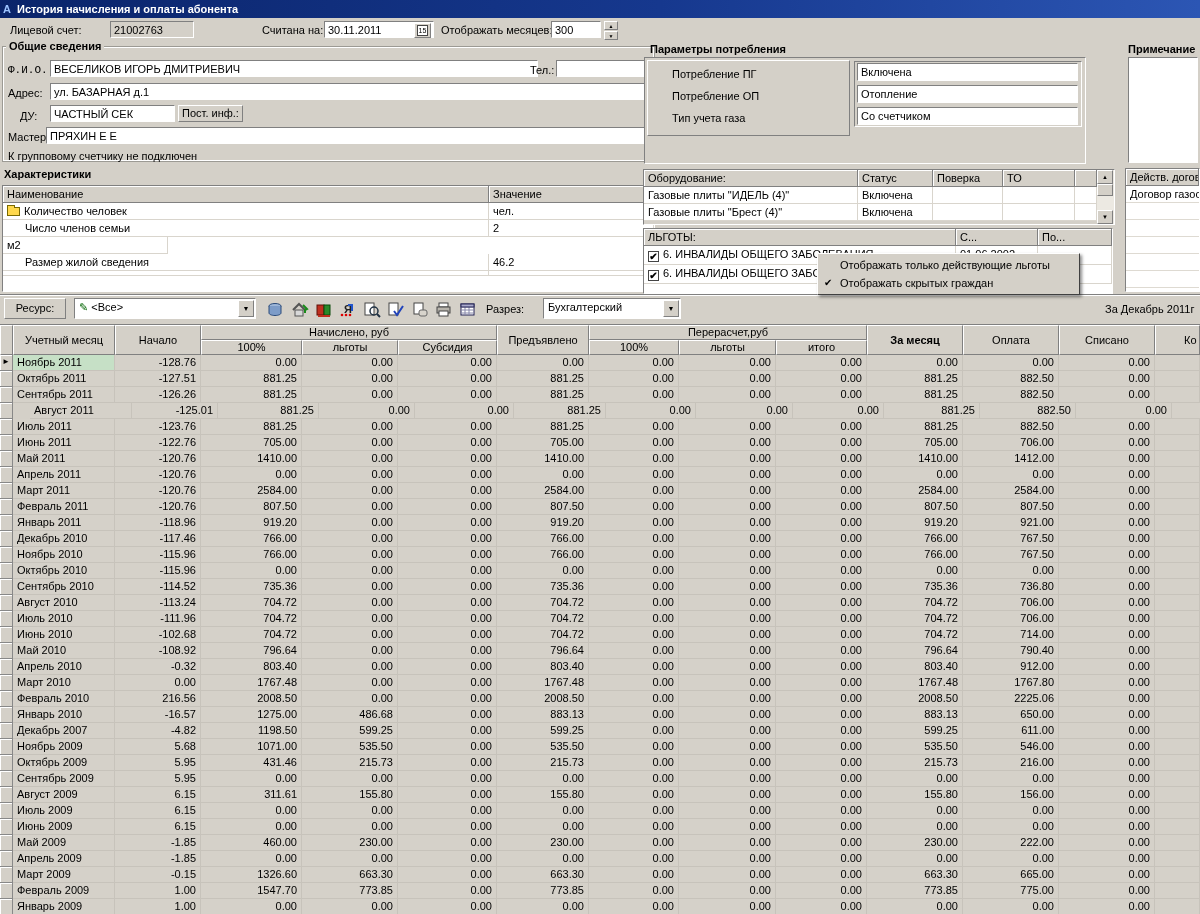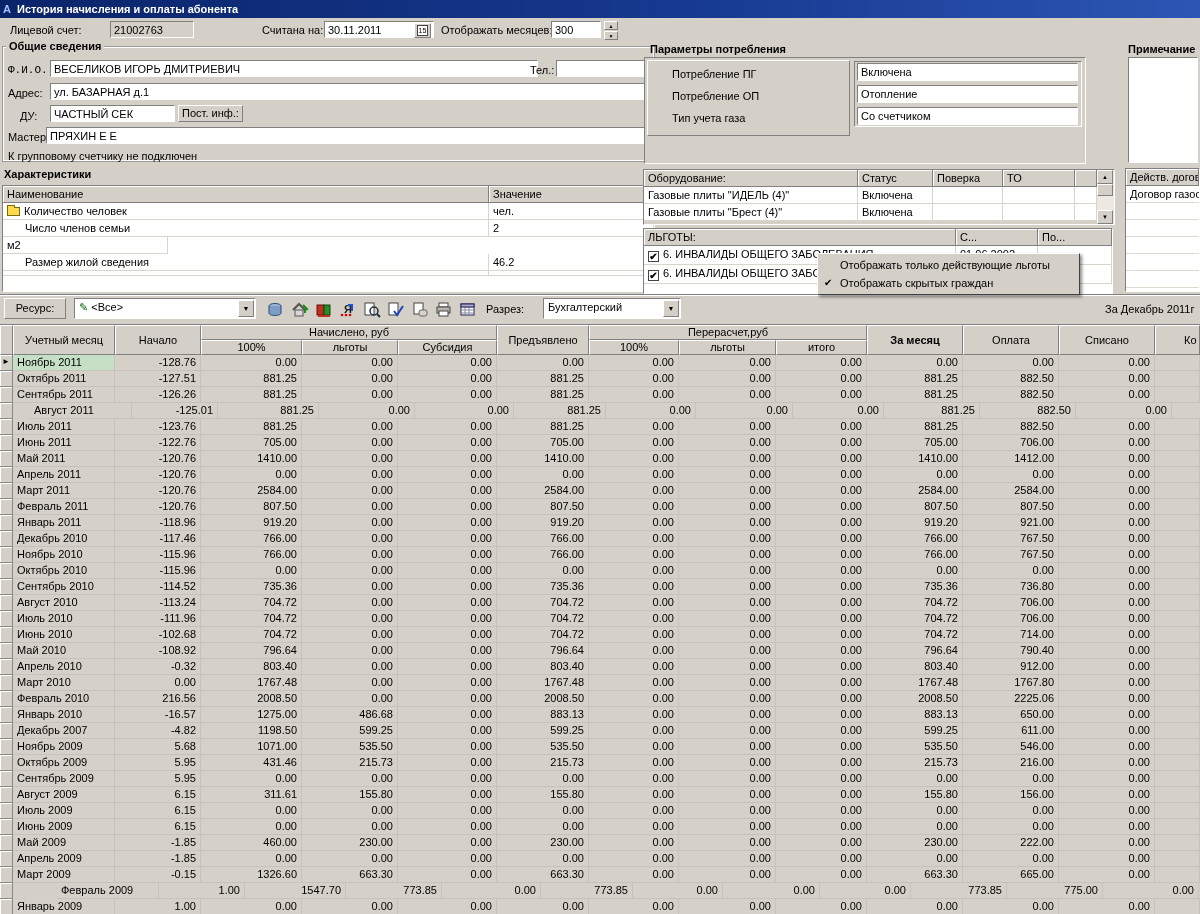--- a/index.html
+++ b/index.html
@@ -889,21 +889,21 @@
           <div class="gc num" style="width: 90px;">0.00</div>
           <div class="gc num" style="width: 97px;">0.00</div>
           <div class="gc num" style="width: 91px;">0.00</div>
           <div class="gc num" style="width: 96px;">663.30</div>
           <div class="gc num" style="width: 96px;">665.00</div>
           <div class="gc num" style="width: 96px;">0.00</div>
           <div class="gc" style="width: 45px;"></div>
         </div>
         <div class="grow">
           <div class="gc marker" style="width: 13px;"></div>
-          <div class="gc month" style="width: 102px; margin-left: 44px;">Февраль 2009</div>
+          <div class="gc month" style="width: 102px;">Февраль 2009</div>
           <div class="gc num" style="width: 86px;">1.00</div>
           <div class="gc num" style="width: 101px;">1547.70</div>
           <div class="gc num" style="width: 96px;">773.85</div>
           <div class="gc num" style="width: 99px;">0.00</div>
           <div class="gc num" style="width: 92px;">773.85</div>
           <div class="gc num" style="width: 90px;">0.00</div>
           <div class="gc num" style="width: 97px;">0.00</div>
           <div class="gc num" style="width: 91px;">0.00</div>
           <div class="gc num" style="width: 96px;">773.85</div>
           <div class="gc num" style="width: 96px;">775.00</div>

